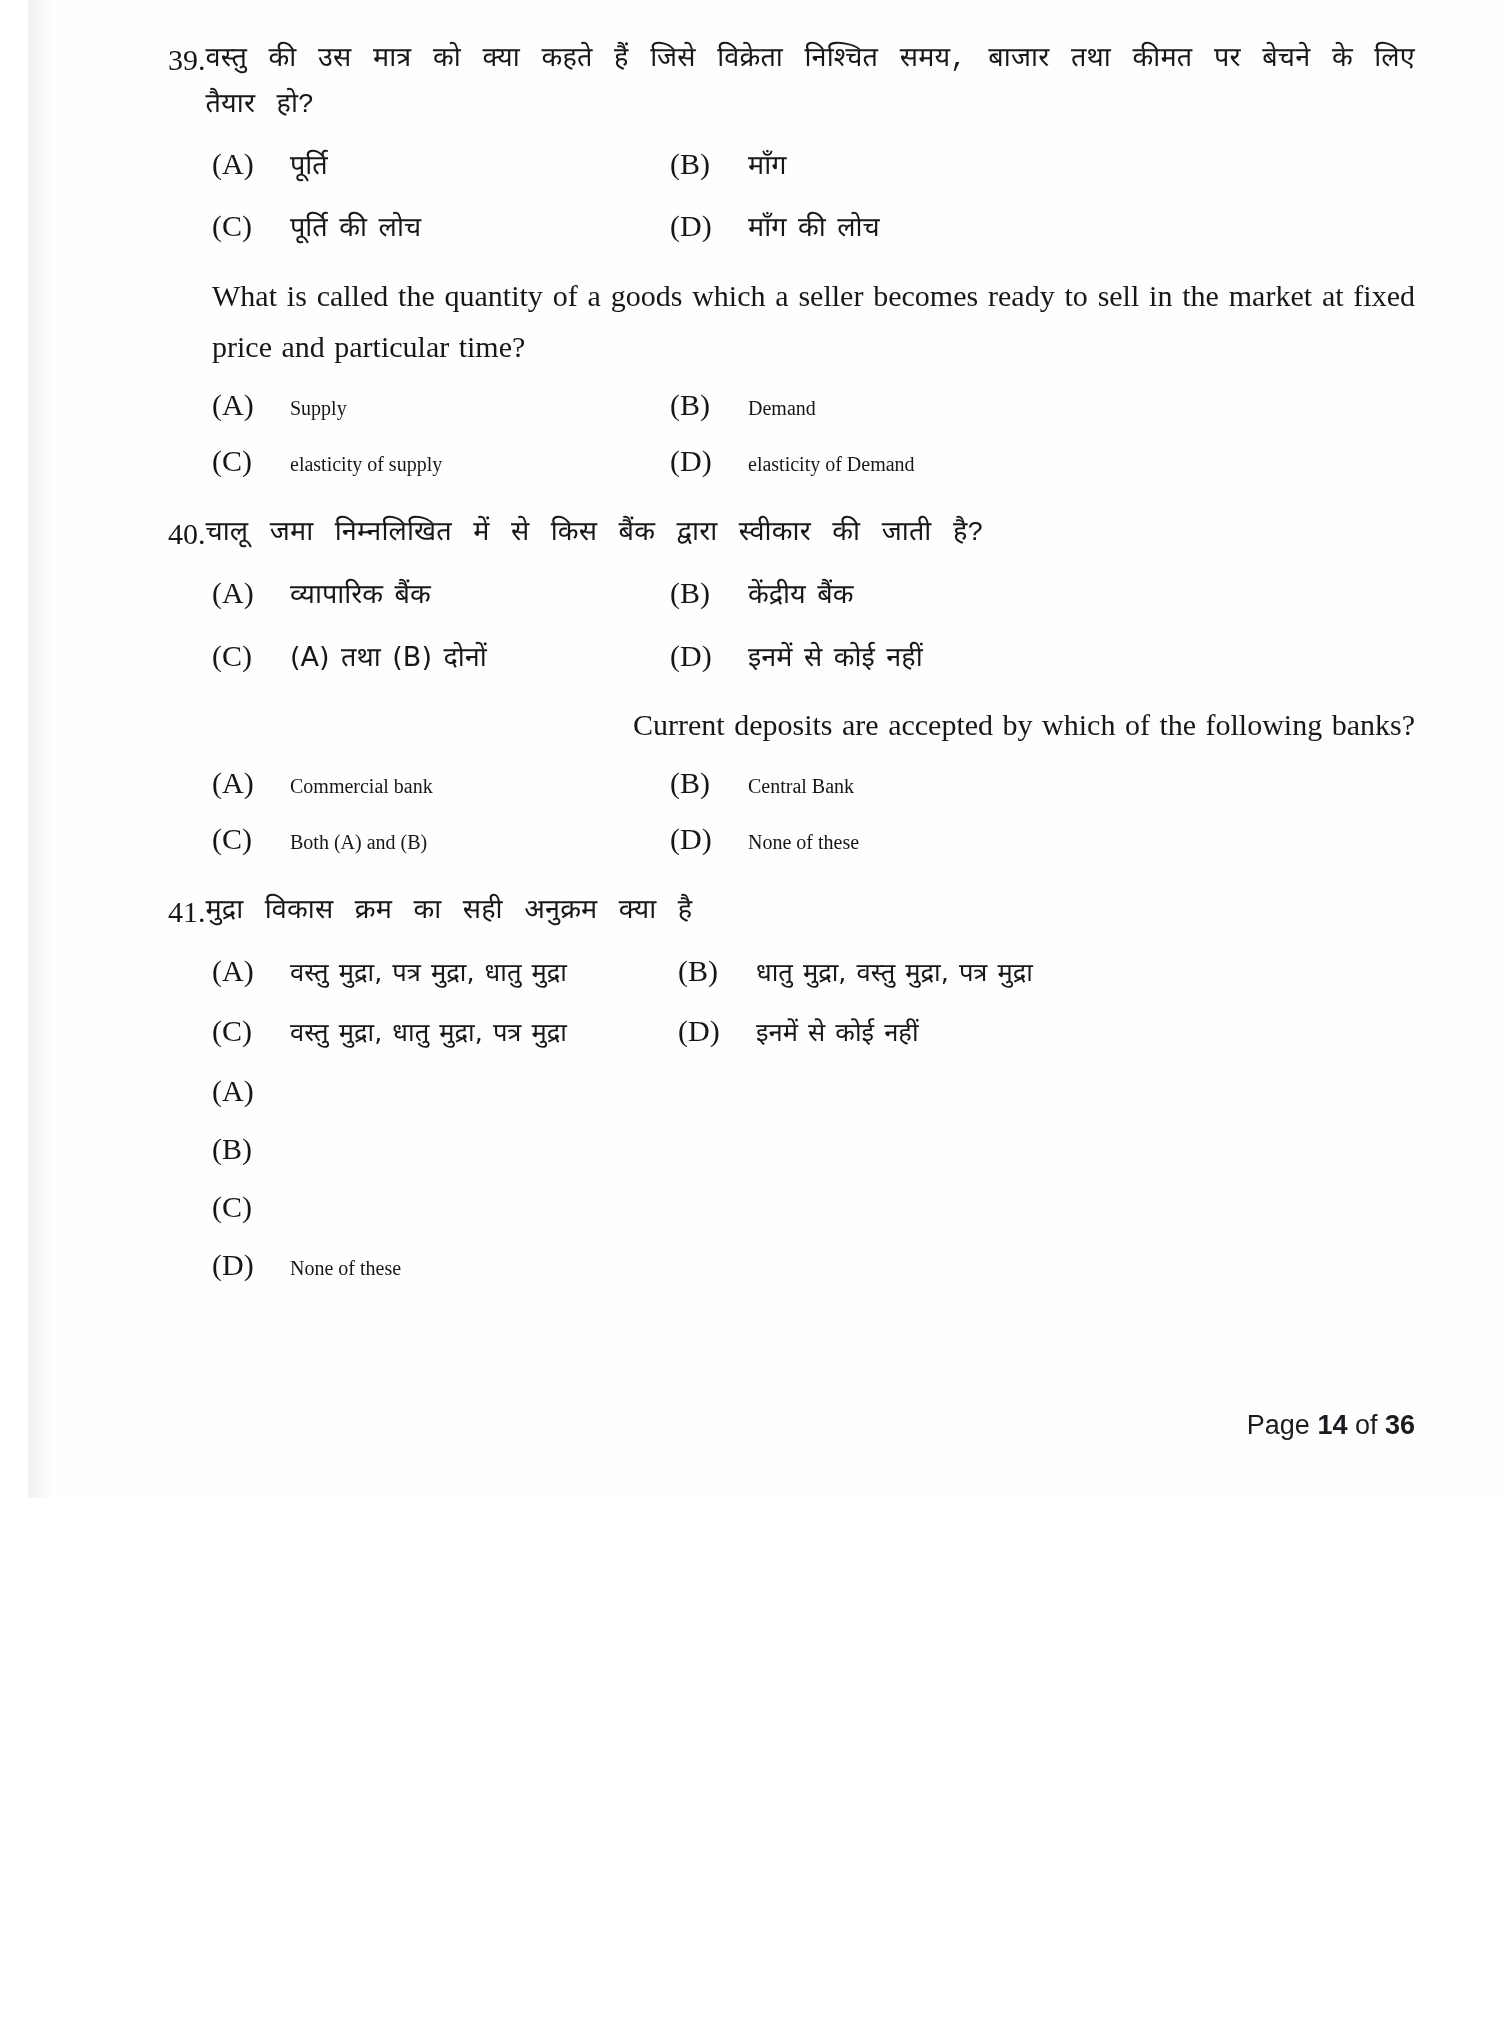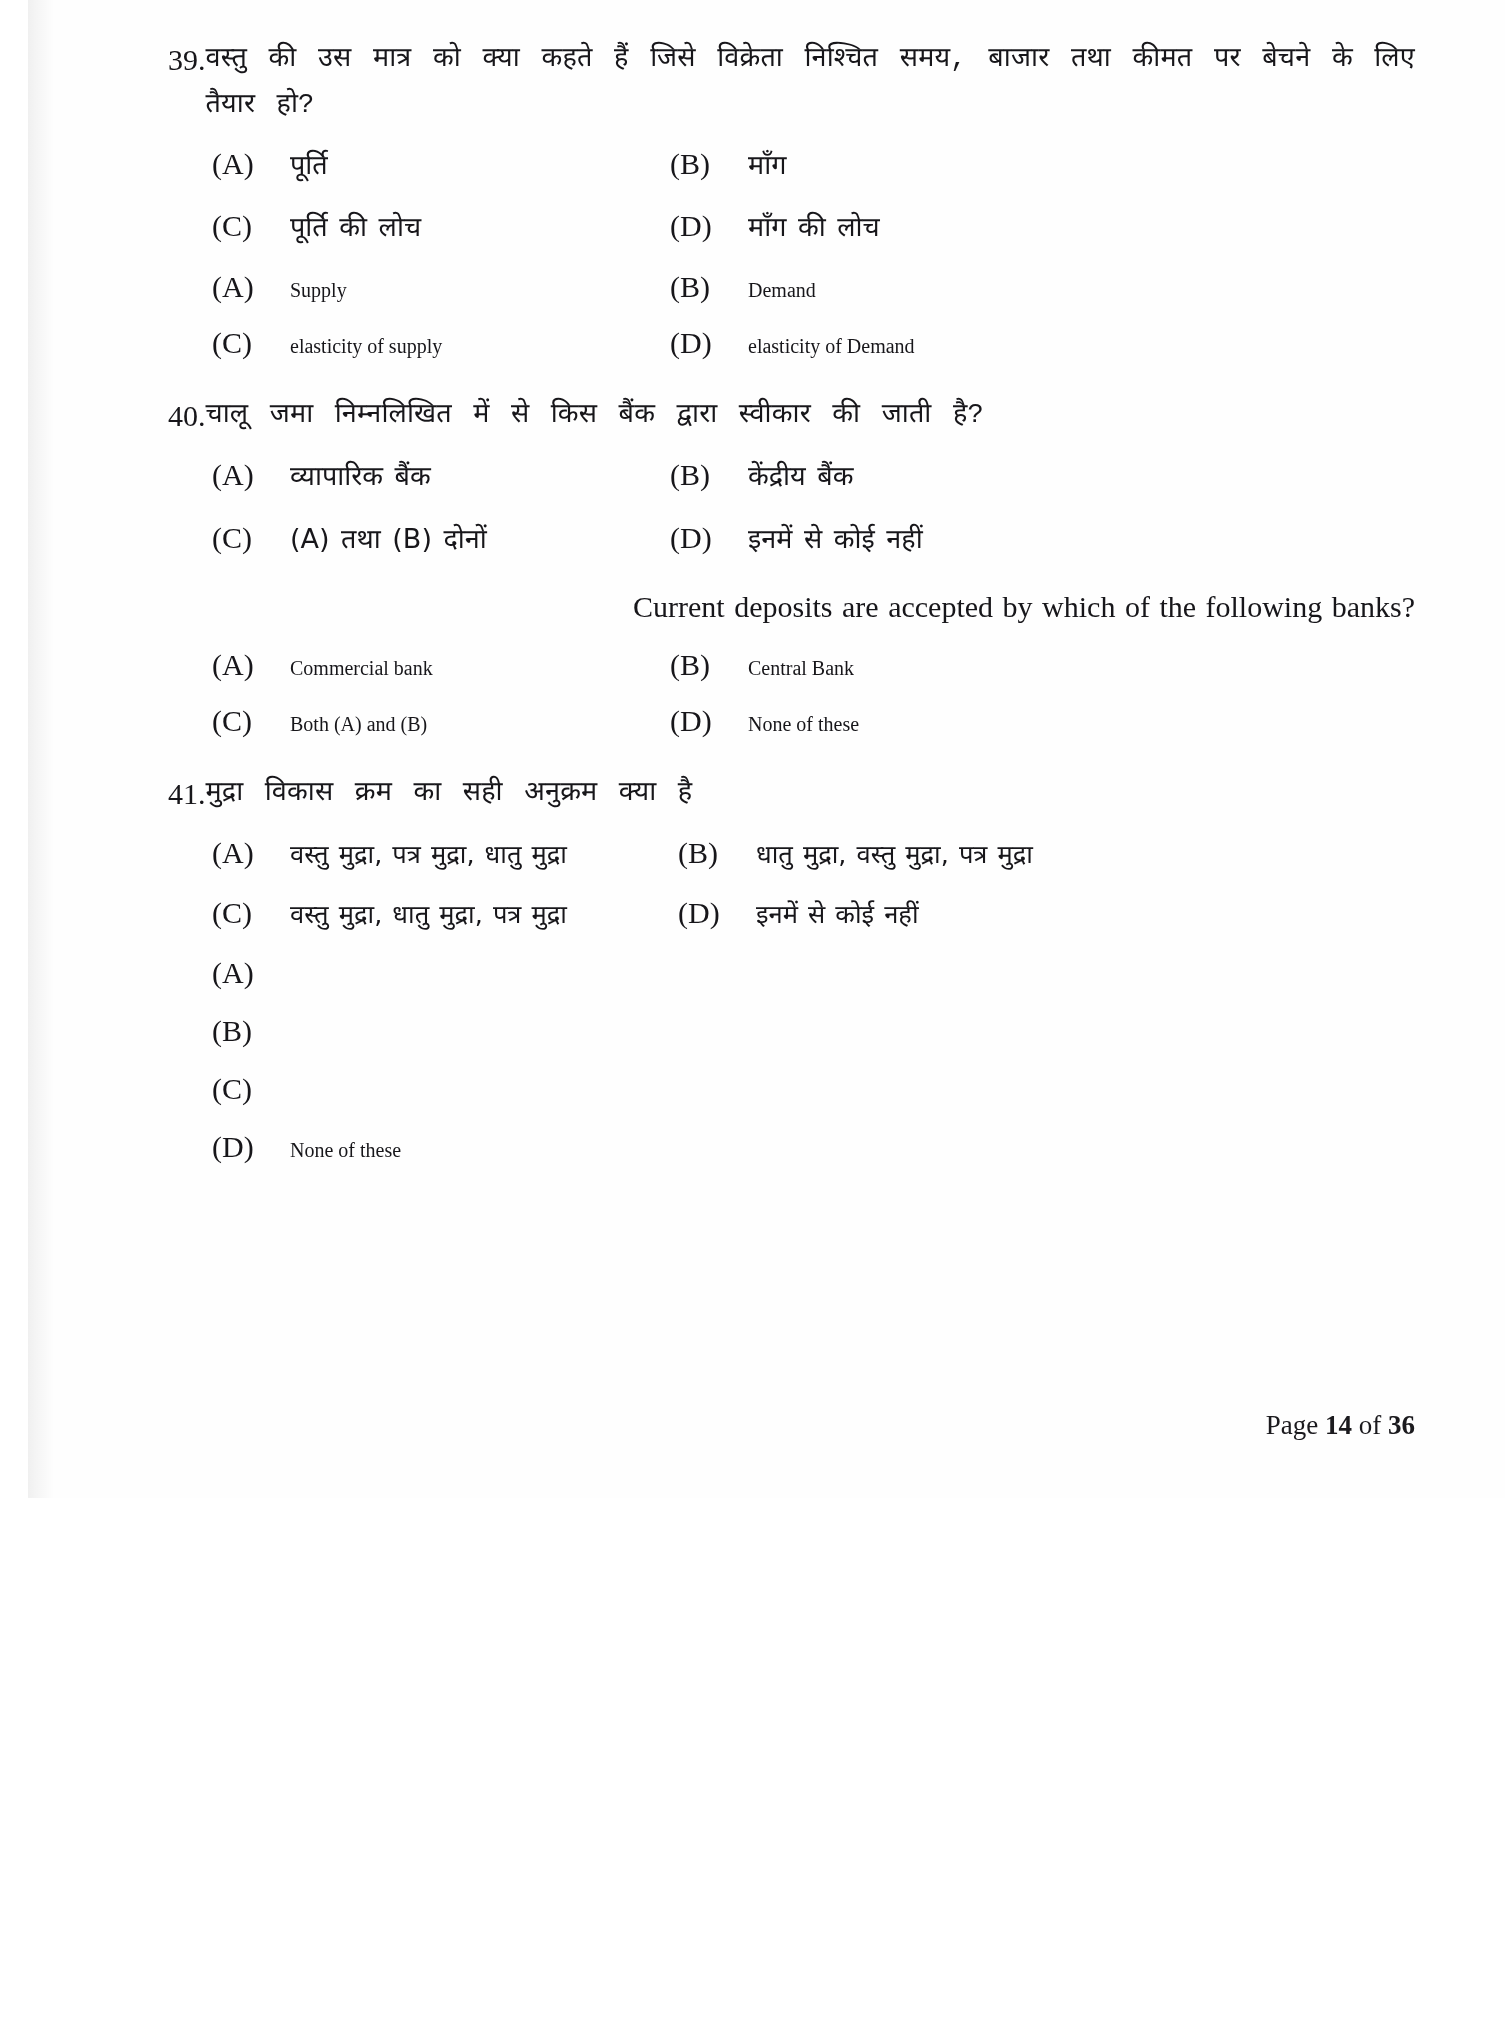--- a/index.html
+++ b/index.html
@@ -130,21 +130,21 @@
   .opts.tight .optcell.left { flex: 0 0 466px; }
   .opts.tight .optval-hi { font-size: 25.5px; word-spacing: 2px; }
 
   .opts.stacked .optrow { margin-bottom: 24px; }
 
   
   .footer {
     position: absolute;
     right: 118px;
     bottom: 26px;
-    font-family: Liberation Serif, serif;
+    font-family: Liberation Sans, sans-serif;
     font-size: 27px;
     color: #1b1a1e;
     white-space: pre;
   }
   .footer b { font-weight: bold; }
 
   .spacer-sm { height: 10px; }
 </style>
 </head>
 <body>
@@ -174,20 +174,21 @@
             <span class="optlabel">(C)</span>
             <span class="optval-hi">पूर्ति की लोच</span>
           </div>
           <div class="optcell right">
             <span class="optlabel">(D)</span>
             <span class="optval-hi">माँग की लोच</span>
           </div>
         </div>
       </div>
 
+      <div class="qtext-en">What is called the quantity of a goods which a seller becomes ready to sell in the market at fixed price and particular time?</div>
 
       <div class="opts">
         <div class="optrow">
           <div class="optcell left">
             <span class="optlabel">(A)</span>
             <span class="optval-en">Supply</span>
           </div>
           <div class="optcell right">
             <span class="optlabel">(B)</span>
             <span class="optval-en">Demand</span>

